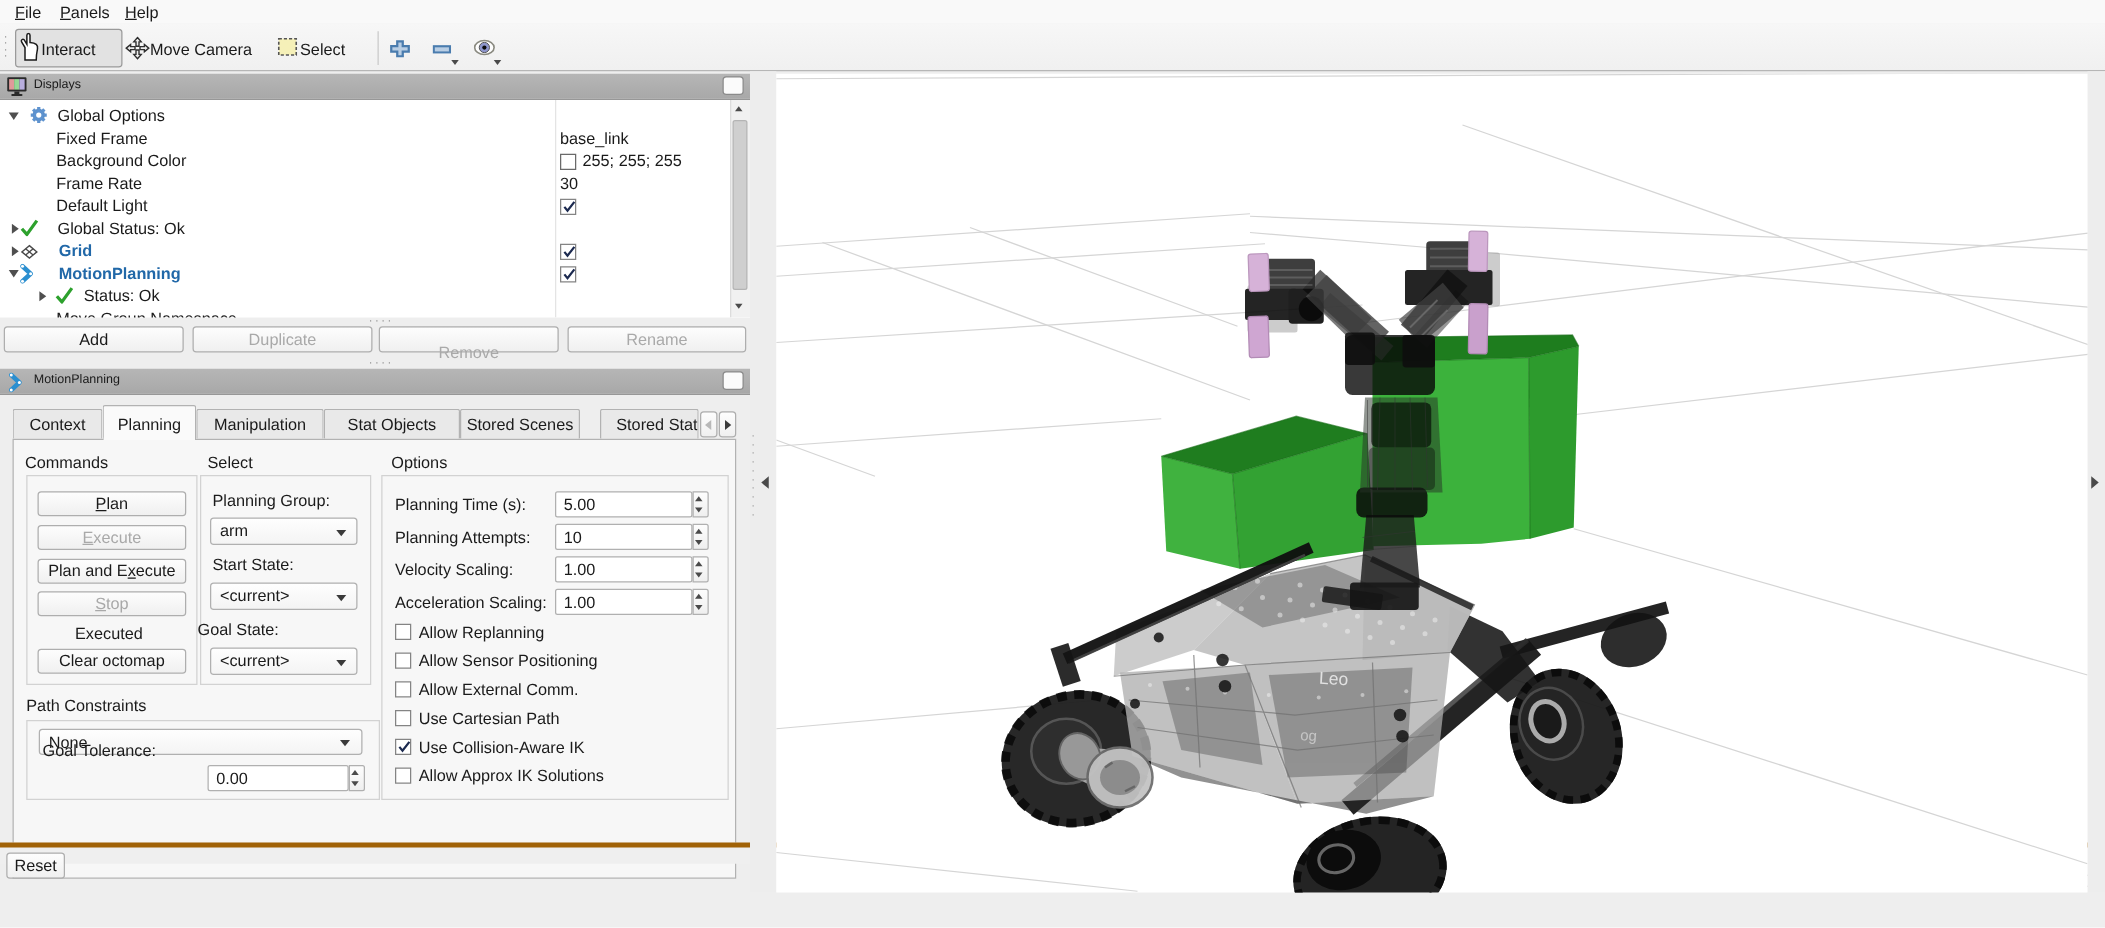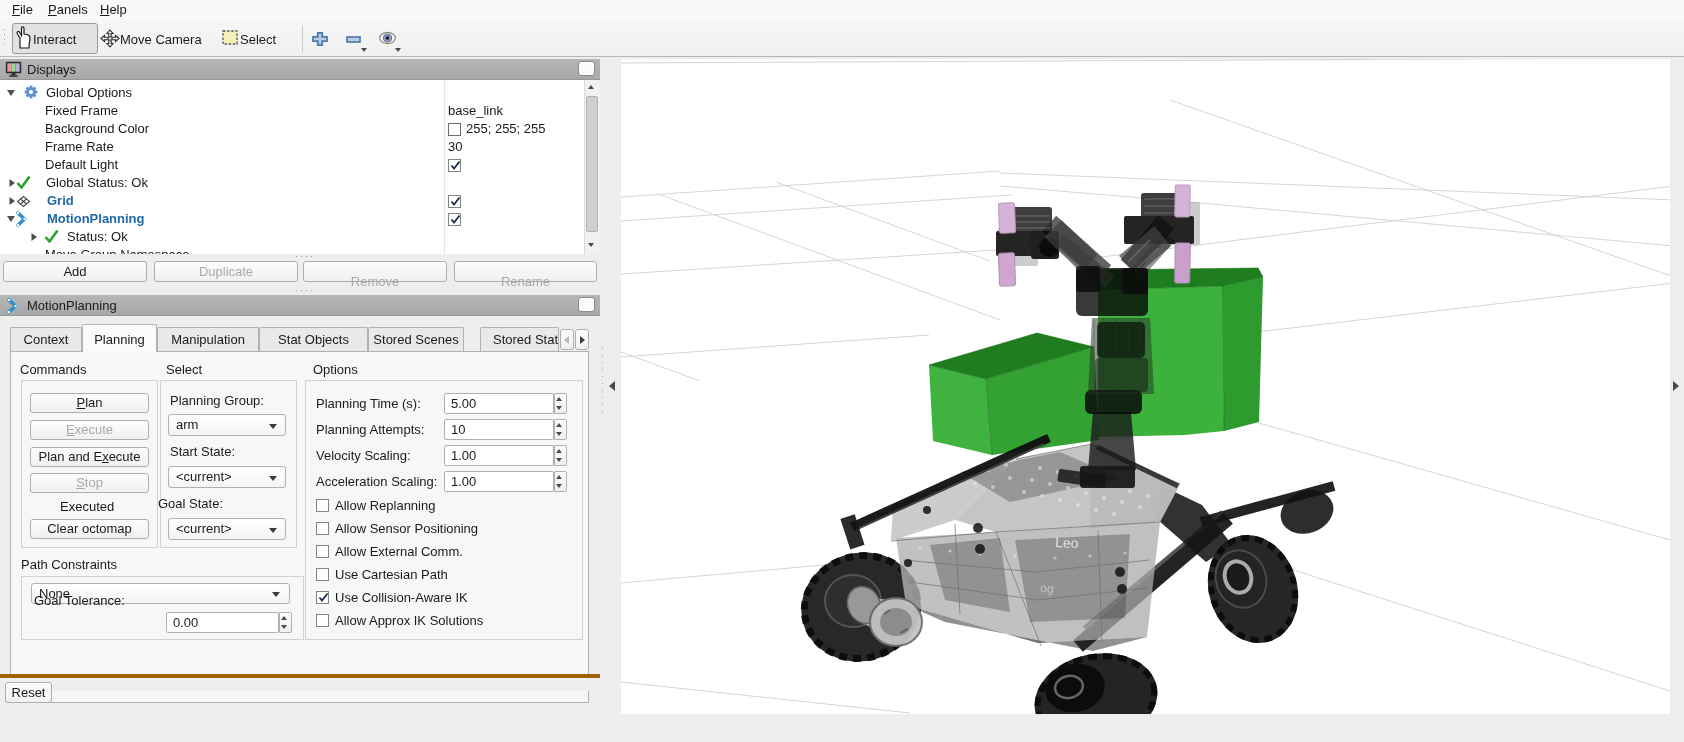--- a/index.html
+++ b/index.html
@@ -3,21 +3,21 @@
 *{margin:0;padding:0;box-sizing:border-box}
 html,body{width:1684px;height:742px;overflow:hidden}
 body{position:relative;font-family:"Liberation Sans",sans-serif;background:#eeeeee;color:#1a1a1a}
 .abs{position:absolute}
 #menubar{position:absolute;left:0;top:0;width:1684px;height:19px;background:#f9f9f9;font-size:13px}
 #menubar span{position:absolute;top:2px}
 #toolbar{position:absolute;left:0;top:19px;width:1684px;height:38px;background:linear-gradient(#f7f7f7,#f0f0f0);border-bottom:1px solid #b6b6b6}
 .tbtn{position:absolute;top:4px;height:31px;font-size:13px;color:#1a1a1a}
 .pressed{background:#e2e2e2;border:1px solid #9a9a9a;border-radius:3px}
 .ttxt{position:absolute;top:13px;font-size:13px}
-#displays-bar,#mp-bar{position:absolute;left:0;width:600px;height:21px;background:linear-gradient(#b6b6b6,#a8a8a8);border-bottom:1px solid #979797;font-size:13px}
+#displays-bar,#mp-bar{position:absolute;left:0;width:600px;height:21px;background:linear-gradient(#b6b6b6,#a8a8a8);border-bottom:1px solid #979797;font-size:10px}
 .floatbtn{position:absolute;width:17px;height:15px;background:#fbfbfb;border:1px solid #8a8a8a;border-radius:3px}
 #tree{position:absolute;left:0;top:80px;width:600px;height:174px;background:#fff;overflow:hidden;font-size:13px}
 .trow{position:absolute;height:18px;white-space:nowrap}
 .tval{position:absolute;white-space:nowrap}
 .blue{color:#2168a8;font-weight:bold}
 .cb{position:absolute;width:13px;height:13px;background:#fff;border:1px solid #848484}
 .btn{position:absolute;background:linear-gradient(#fdfdfd,#f0f0f0);border:1px solid #aeaeae;border-radius:3px;font-size:13px;color:#1a1a1a;text-align:center}
 .btn.dis{color:#a9a9a9}
 .tab{position:absolute;top:327px;height:24px;background:#e9e9e9;border:1px solid #b2b2b2;border-bottom:none;border-radius:2px 2px 0 0;font-size:13px;text-align:center;padding-top:4px;overflow:hidden;white-space:nowrap}
 #tabpage{position:absolute;left:10px;top:351px;width:579px;height:352px;background:#f7f7f7;border:1px solid #b2b2b2}
@@ -172,21 +172,21 @@
 <div class="abs" style="left:584px;top:0;width:16px;height:174px;background:#f1f1f1;border-left:1px solid #dcdcdc"></div>
 
 <div class="uarr" style="left:588px;top:5px;border-left-width:3.5px;border-right-width:3.5px;border-bottom-width:4.5px"></div>
 <div class="abs" style="left:586px;top:16px;width:12px;height:136px;background:#cfcfcf;border:1px solid #b4b4b4;border-radius:2px"></div>
 
 <div class="darr" style="left:588px;top:163px;border-left-width:3.5px;border-right-width:3.5px;border-top-width:4.5px"></div>
 </div>
 <div class="btn" style="left:3px;top:261px;width:144px;height:21px;padding-top:2px">Add</div>
 <div class="btn dis" style="left:154px;top:261px;width:144px;height:21px;padding-top:2px">Duplicate</div>
 <div class="btn dis" style="left:303px;top:261px;width:144px;height:21px;padding-top:12px">Remove</div>
-<div class="btn dis" style="left:454px;top:261px;width:143px;height:21px;padding-top:12px">Rename</div>
+<div class="btn dis" style="left:454px;top:261px;width:143px;height:21px;padding-top:2px">Rename</div>
 <div class="dots" style="left:295px;top:251px">····</div>
 <div class="dots" style="left:295px;top:285px">····</div>
 
 <div id="mp-bar" style="top:295px">
 <svg class="abs" style="left:7px;top:3px" width="13" height="16" viewBox="0 0 13 16">
       <path d="M2 2 L8.5 8 L2 14" fill="none" stroke="#2b8fd0" stroke-width="3.6" stroke-linecap="round" stroke-linejoin="round"></path>
       <circle cx="2" cy="2" r="1.2" fill="#fff"></circle>
       <circle cx="8.5" cy="8" r="1.2" fill="#fff"></circle>
       <circle cx="2" cy="14" r="1.2" fill="#fff"></circle>
     </svg>

